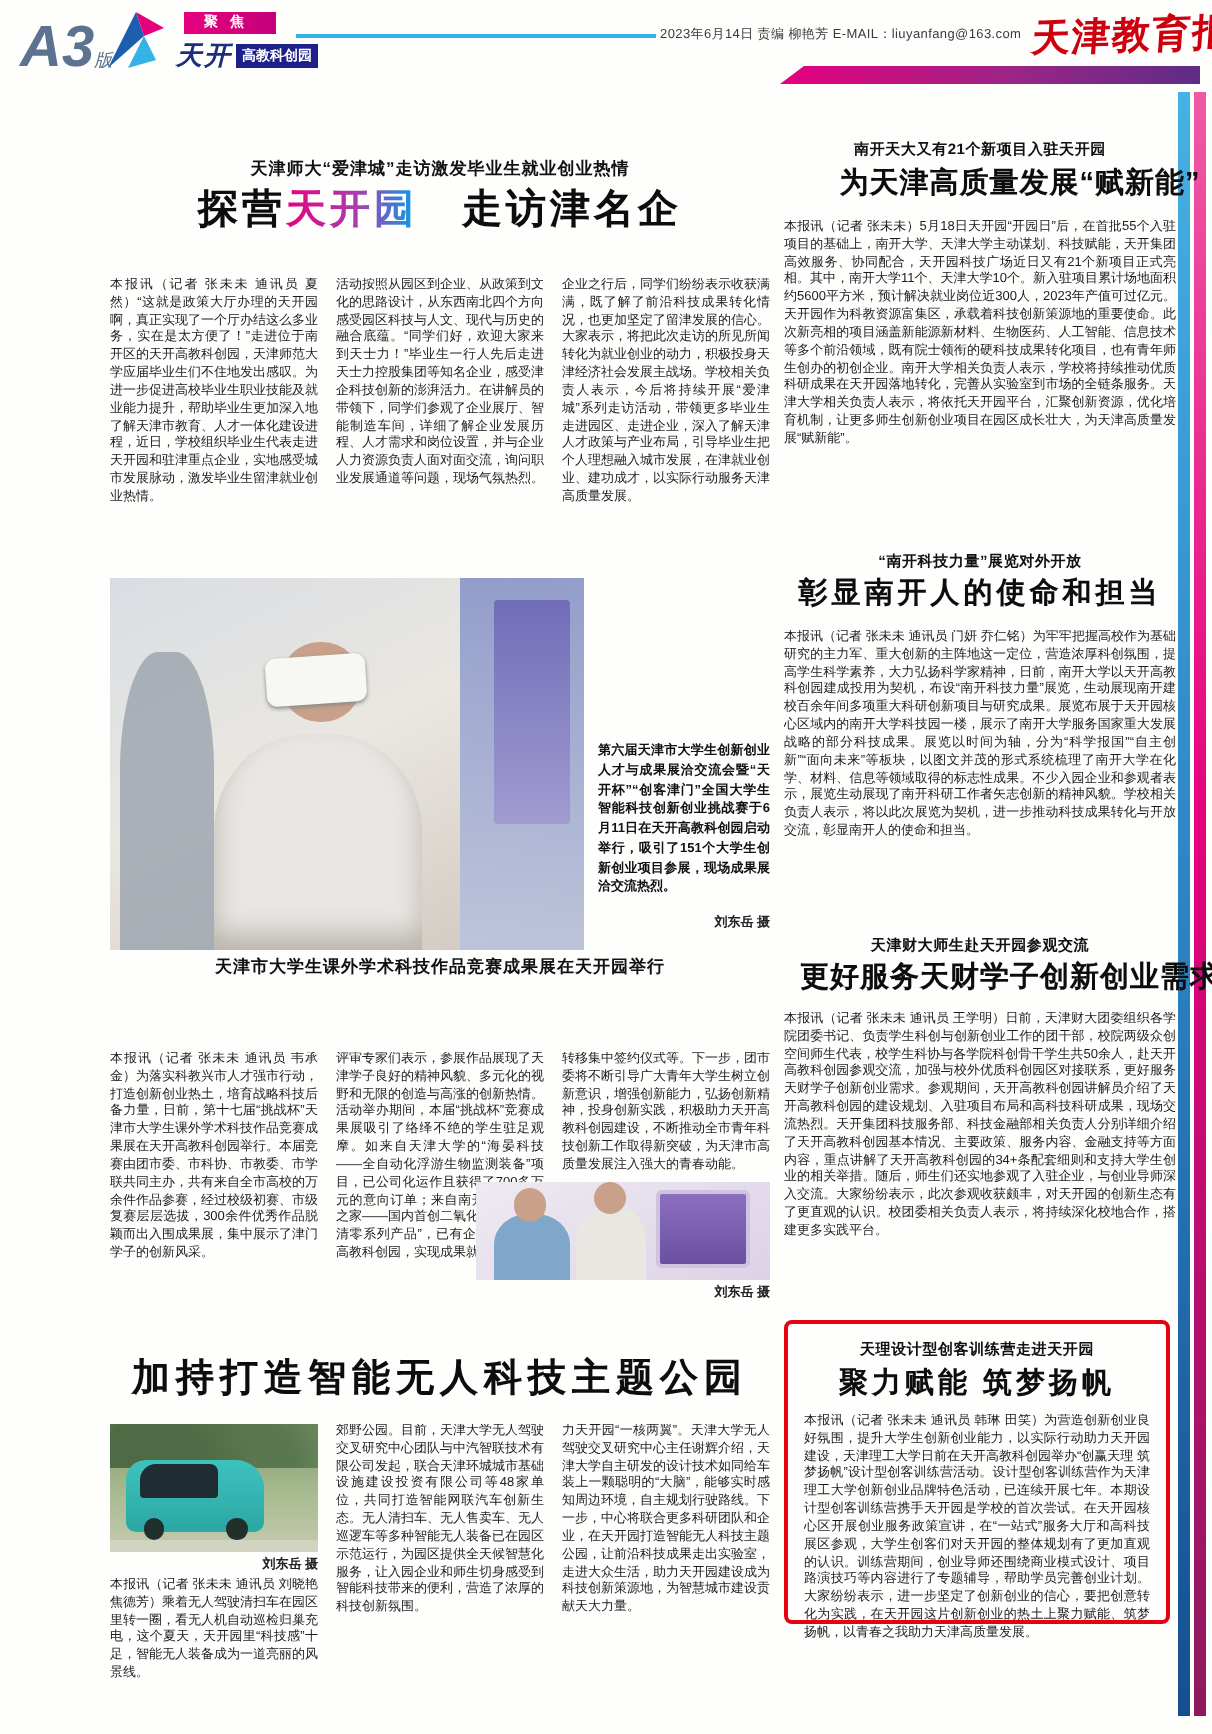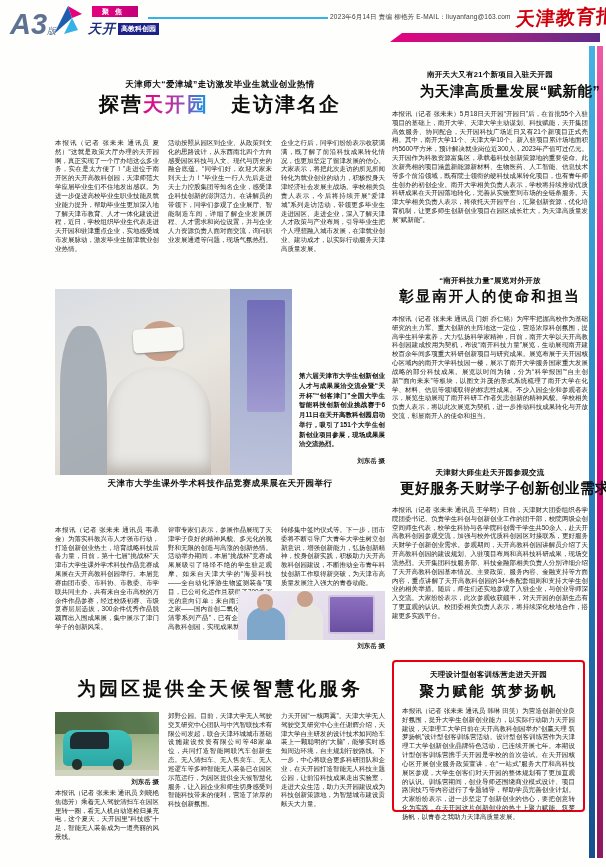--- a/index.html
+++ b/index.html
@@ -146,21 +146,21 @@
   <div class="abs bodytext" style="left:281px; top:526px; width:104px; height:133px;">转移集中签约仪式等。下一步，团市委将不断引导广大青年大学生树立创新意识，增强创新能力，弘扬创新精神，投身创新实践，积极助力天开高教科创园建设，不断推动全市青年科技创新工作取得新突破，为天津市高质量发展注入强大的青春动能。</div>
   <div class="abs photo ph2" style="left:238px; top:591px; width:147px; height:49px;">
     <div class="screen"></div>
     <div class="fig1"></div>
     <div class="fig1h"></div>
     <div class="fig2"></div>
     <div class="fig2h"></div>
   </div>
   <div class="abs credit" style="left:238px; top:642px; width:147px;">刘东岳  摄</div>
 
-  <div class="abs headline h-mid" style="left:55px; top:676px; width:330px; letter-spacing:3px;">为园区提供全天候智慧化服务</div>
+  <div class="abs headline h-mid" style="left:55px; top:676px; width:330px; letter-spacing:3px;">加持打造智能无人科技主题公园</div>
   <div class="abs photo ph3" style="left:55px; top:712px; width:104px; height:64px;">
     <div class="trees"></div>
     <div class="van"></div>
     <div class="shield"></div>
     <div class="wheel"></div>
     <div class="wheel2"></div>
     <div class="path"></div>
   </div>
   <div class="abs credit" style="left:55px; top:778px; width:104px;">刘东岳  摄</div>
   <div class="abs bodytext" style="left:55px; top:789px; width:104px; height:71px;">本报讯（记者 张未未 通讯员 刘晓艳 焦德芳）乘着无人驾驶清扫车在园区里转一圈，看无人机自动巡检归巢充电，这个夏天，天开园里“科技感”十足，智能无人装备成为一道亮丽的风景线。</div>

